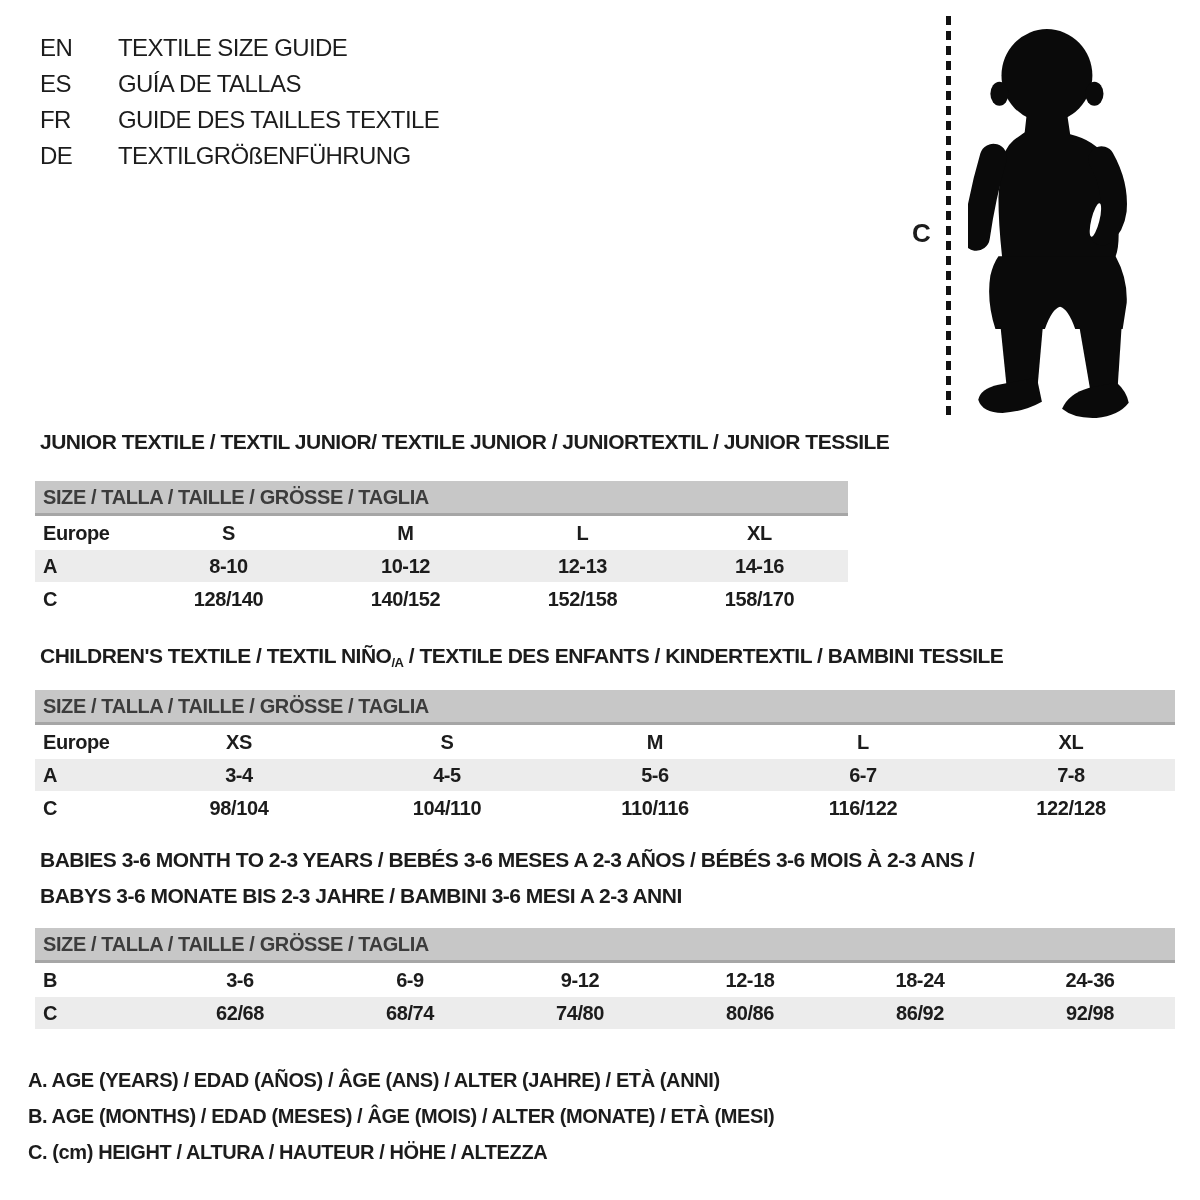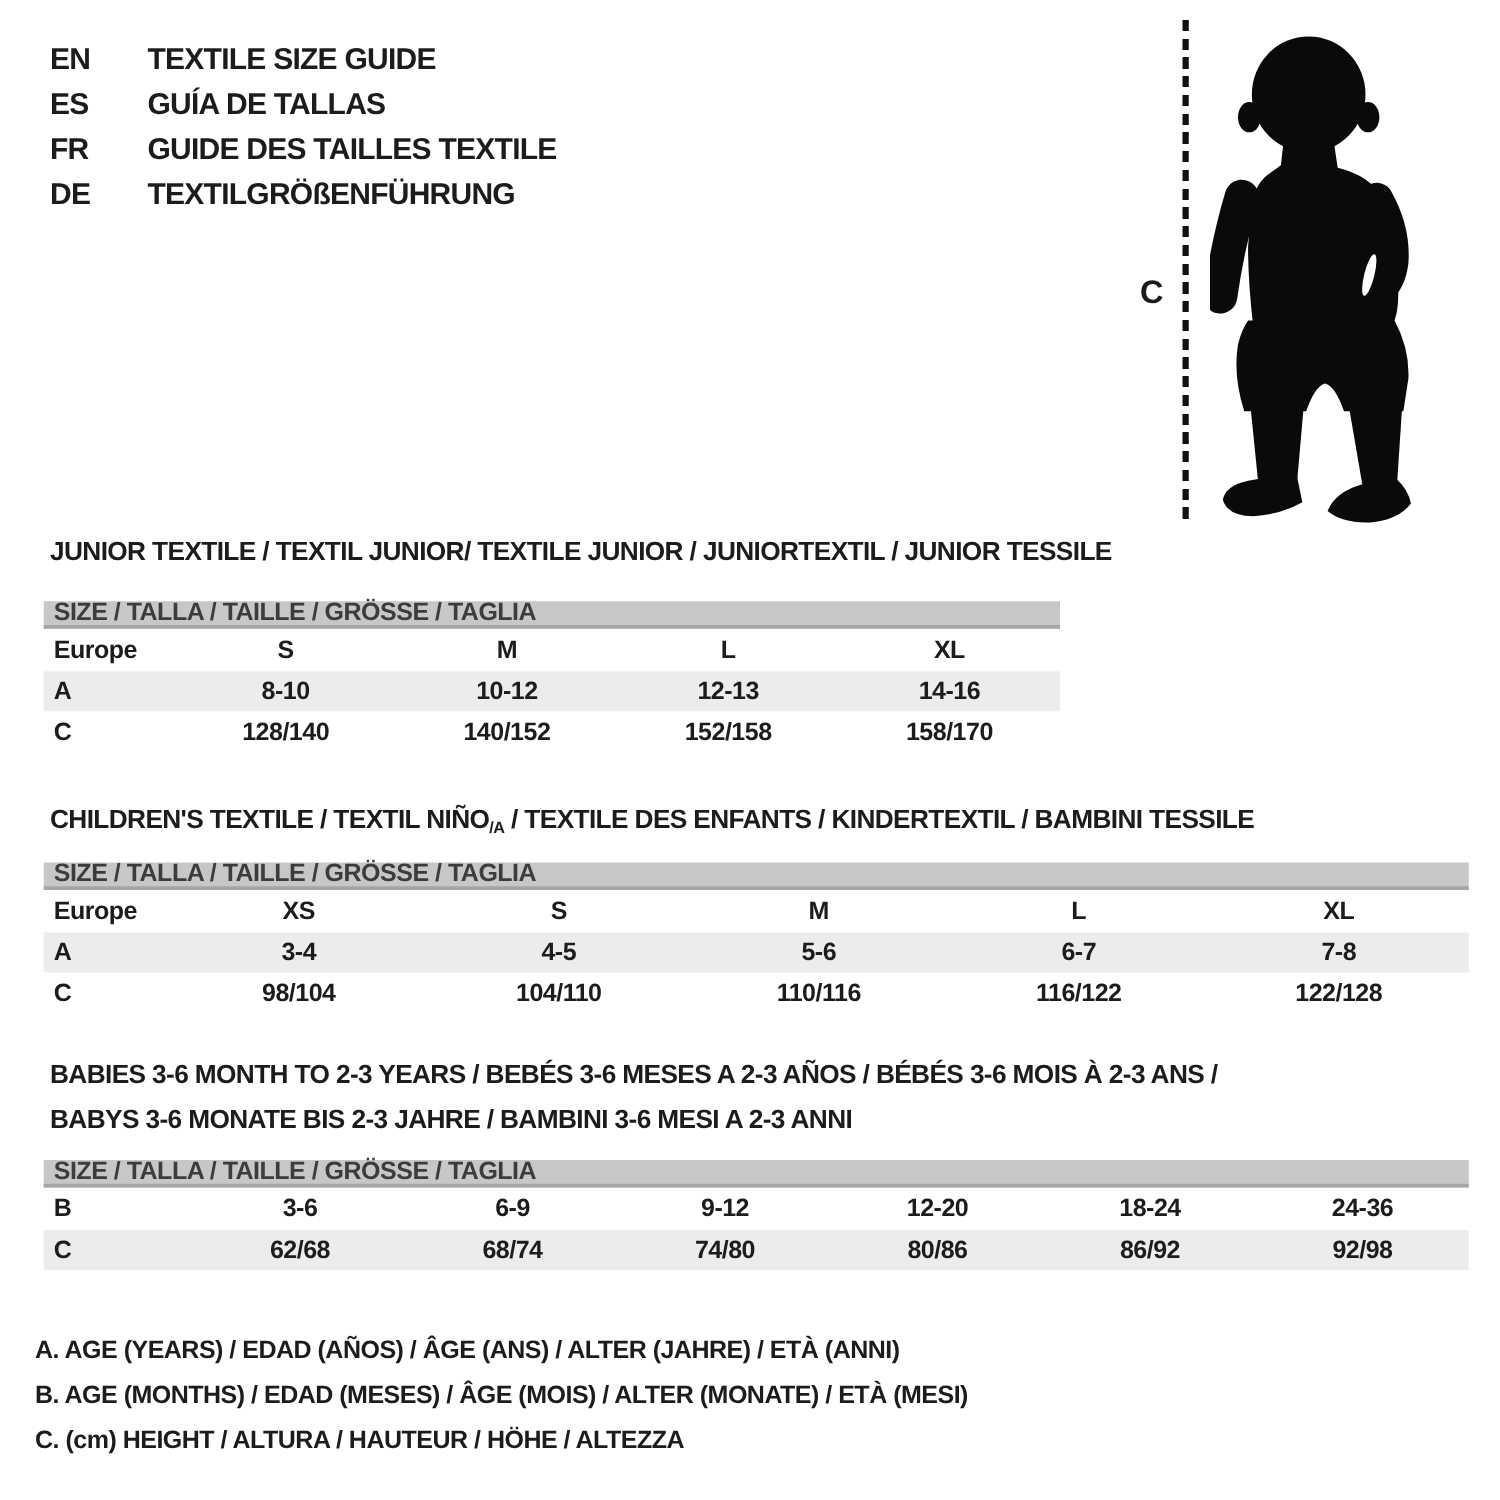--- a/index.html
+++ b/index.html
@@ -12,37 +12,37 @@
   html,body{width:1200px;height:1200px;}
   body{
     position:relative;
     background:#ffffff;
     font-family:"Liberation Sans", sans-serif;
     color:var(--ink);
     overflow:hidden;
   }
   
   .lang-list{position:absolute;left:40px;top:30px;}
-  .lang-row{display:flex;height:36px;align-items:center;font-size:24px;font-weight:700;letter-spacing:-0.6px;}
+  .lang-row{display:flex;height:36px;align-items:center;font-size:24px;font-weight:400;letter-spacing:-0.6px;}
   .lang-code{width:78px;flex:0 0 78px;}
   
   .figure-line{
     position:absolute;left:946px;top:16px;width:5px;height:404px;
     background:repeating-linear-gradient(to bottom,#111 0 9px,transparent 9px 15px);
   }
   .figure-label{position:absolute;left:912px;top:218px;font-size:26px;font-weight:700;}
   .figure-svg{position:absolute;left:968px;top:18px;width:172px;height:404px;}
   
   .sec-title{position:absolute;left:40px;font-size:21px;font-weight:700;letter-spacing:-0.5px;white-space:nowrap;}
   .sec-title sub{font-size:13px;vertical-align:-4px;}
   .two-line{line-height:36px;}
   
   .stable{position:absolute;left:35px;}
   .size-bar{
-    height:22px;background:var(--header-bar);border-bottom:3px solid #a6a6a6;
+    height:35px;background:var(--header-bar);border-bottom:3px solid #a6a6a6;
     display:flex;align-items:center;padding-left:8px;
     font-size:20px;font-weight:700;color:var(--bar-ink);letter-spacing:-0.4px;
   }
   .trow{display:flex;height:32px;align-items:center;font-size:20px;font-weight:700;letter-spacing:-0.4px;margin-top:1px;}
   .trow.shaded{background:var(--row-shade);}
   .tlabel{padding-left:8px;flex:0 0 auto;}
   .w-junior .tlabel{width:105px;}
   .w-children .tlabel{width:100px;}
   .w-babies .tlabel{width:120px;}
   .tcell{flex:1 1 0;text-align:center;}
@@ -149,21 +149,21 @@
   <div>BABIES 3-6 MONTH TO 2-3 YEARS / BEBÉS 3-6 MESES A 2-3 AÑOS / BÉBÉS 3-6 MOIS À 2-3 ANS /</div>
   <div>BABYS 3-6 MONATE BIS 2-3 JAHRE / BAMBINI 3-6 MESI A 2-3 ANNI</div>
 </div>
 <div class="stable w-babies" style="top:928px;width:1140px;">
   <div class="size-bar">SIZE / TALLA / TAILLE / GRÖSSE / TAGLIA</div>
   <div class="trow">
     <span class="tlabel">B</span>
     <span class="tcell">3-6</span>
     <span class="tcell">6-9</span>
     <span class="tcell">9-12</span>
-    <span class="tcell">12-20</span>
+    <span class="tcell">12-18</span>
     <span class="tcell">18-24</span>
     <span class="tcell">24-36</span>
   </div>
   <div class="trow shaded">
     <span class="tlabel">C</span>
     <span class="tcell">62/68</span>
     <span class="tcell">68/74</span>
     <span class="tcell">74/80</span>
     <span class="tcell">80/86</span>
     <span class="tcell">86/92</span>

